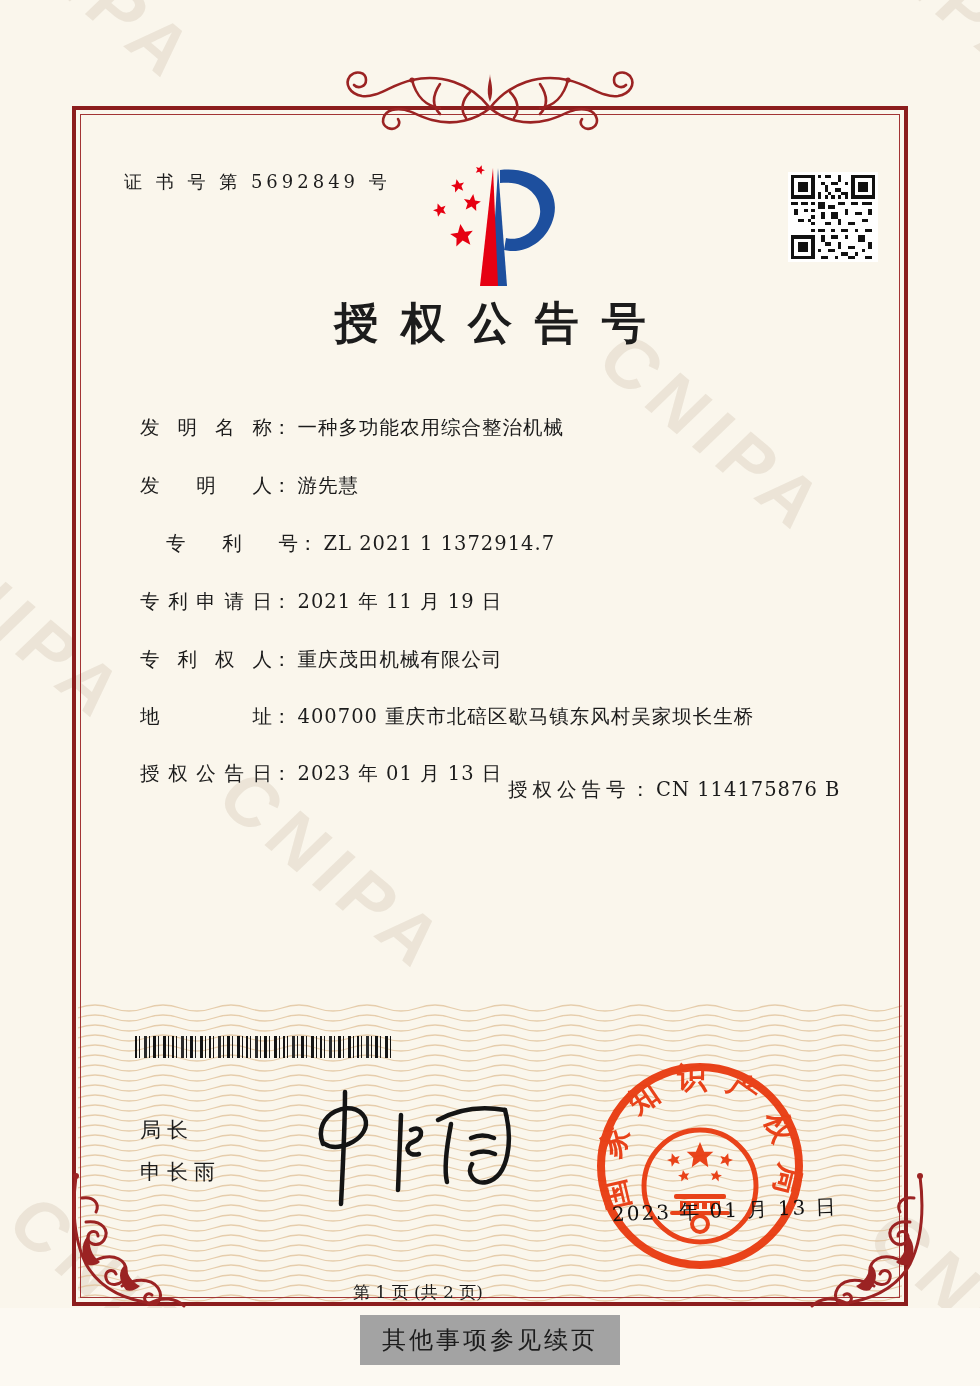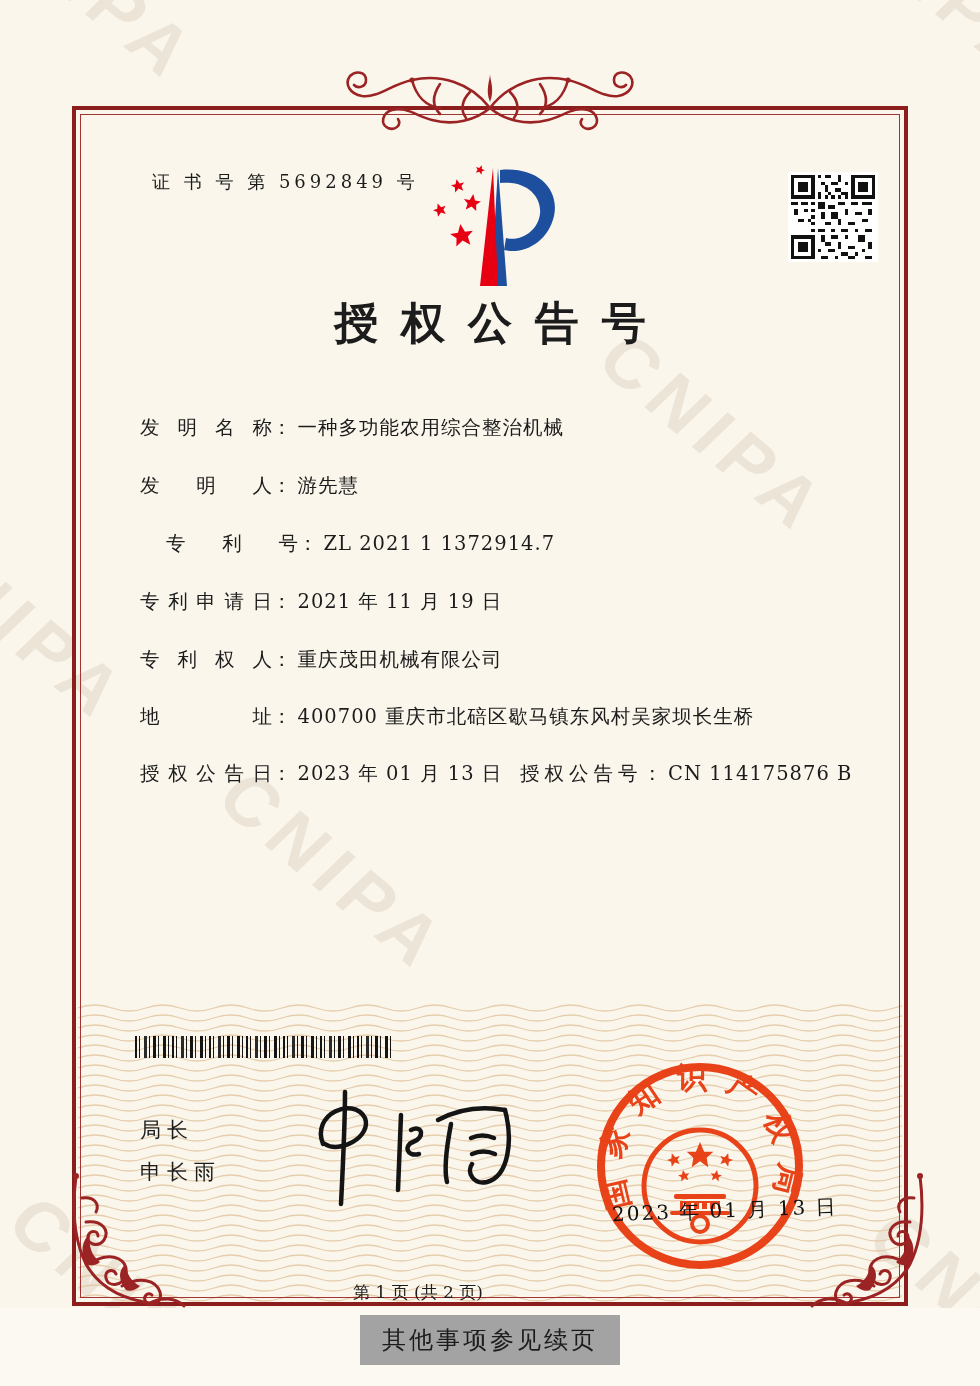--- a/index.html
+++ b/index.html
@@ -10,32 +10,32 @@
       font-size:72px;letter-spacing:10px;color:rgba(182,162,136,0.20);
       transform:rotate(40deg) skewX(-6deg);white-space:nowrap;z-index:0;}
   
   .frame{position:absolute;left:72px;top:106px;width:828px;height:1192px;
          border:4px solid #8c1d1d;z-index:2;pointer-events:none;}
   .frame-inner{position:absolute;left:4px;top:4px;right:4px;bottom:4px;
                border:1px solid #a23434;}
   
   .waveband{position:absolute;left:78px;top:1002px;width:824px;height:300px;z-index:1;opacity:.85;}
   
-  .certno{position:absolute;left:124px;top:170px;font-size:18px;letter-spacing:4px;z-index:3;margin-left:28px;}
+  .certno{position:absolute;left:124px;top:170px;font-size:18px;letter-spacing:4px;z-index:3;}
   .logo{position:absolute;left:420px;top:158px;z-index:3;}
   .qr{position:absolute;left:788px;top:172px;z-index:3;background:#fff;padding:3px;}
   .title{position:absolute;left:0;top:294px;width:100%;text-align:center;
          font-size:44px;font-weight:bold;letter-spacing:0.52em;text-indent:0.52em;z-index:3;}
   
   .fields{position:absolute;left:140px;top:0;width:740px;z-index:3;font-size:19.5px;}
   .frow{position:absolute;left:0;white-space:nowrap;}
   .flabel{display:inline-block;width:132px;text-align:justify;text-align-last:justify;vertical-align:bottom;}
   .fcolon{display:inline-block;margin-right:6px;}
   .fval{letter-spacing:1px;}
-  .fgroup2{position:absolute;left:368px;top:0;margin-left:12px;}
+  .fgroup2{position:absolute;left:368px;top:16px;}
   
   .paras{position:absolute;left:128px;top:811px;width:734px;z-index:3;
          font-size:19px;line-height:37px;text-align:justify;}
   .paras p{margin:0;text-indent:2em;}
   
   .barcode{position:absolute;left:135px;top:1036px;width:258px;height:22px;z-index:3;
     background:repeating-linear-gradient(90deg,
       #141414 0 2px, rgba(0,0,0,0) 2px 4px,
       #141414 4px 5px, rgba(0,0,0,0) 5px 9px,
       #2a2a2a 9px 12px, rgba(0,0,0,0) 12px 14px,

